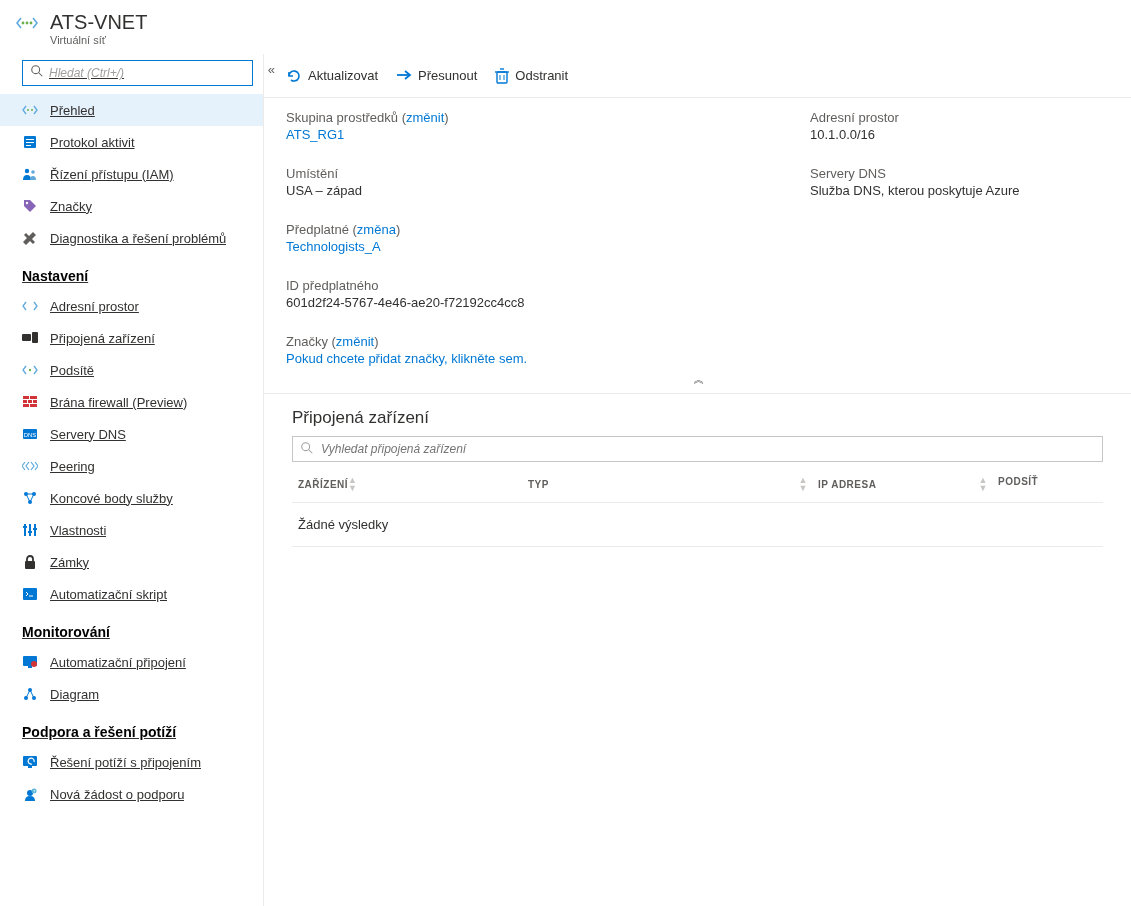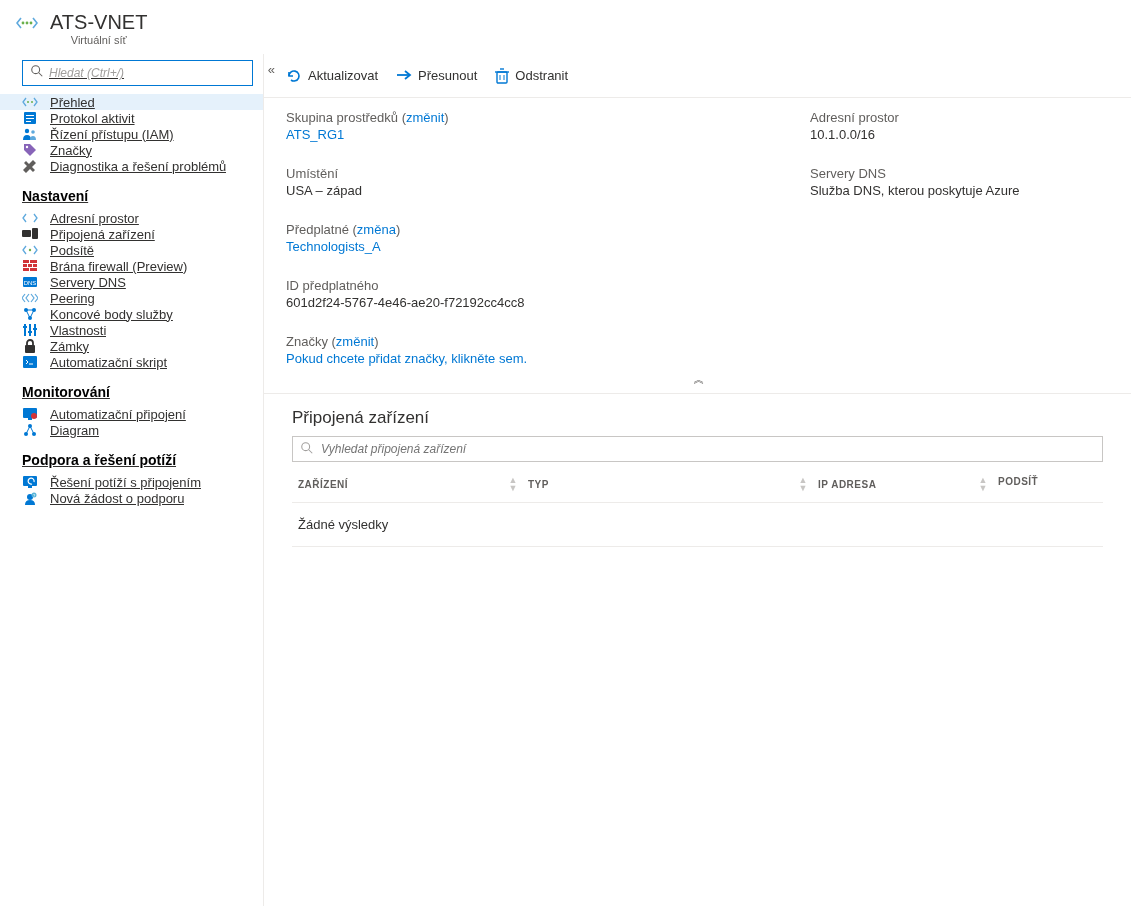--- a/index.html
+++ b/index.html
@@ -17,21 +17,21 @@
   
   .header {
     display: flex; align-items: flex-start; padding: 10px 16px 8px 16px;
     border-bottom: 0px solid transparent;
   }
   .header-icon {
     width: 22px; height: 22px; display: flex; align-items: center; justify-content: center;
     margin-right: 12px; margin-top: 2px;
   }
   .header-title { font-size: 20px; font-weight: 400; color: #323130; line-height: 24px; }
-  .header-subtitle { font-size: 11px; color: #605e5c; margin-top: 0px; text-align: center; }
+  .header-subtitle { font-size: 11px; color: #605e5c; margin-top: 0px; }
 
   
   .body { display: flex; flex: 1; min-height: 0; }
 
   
   .sidebar {
     width: 264px; border-right: 1px solid #edebe9; display: flex; flex-direction: column;
     padding-top: 6px;
     text-decoration: underline;
   }
@@ -46,21 +46,21 @@
   }
   .collapse-chevrons {
     position: absolute; right: -2px; top: 2px; color: #605e5c; font-size: 13px; letter-spacing: -6px;
     transform: translateX(4px);
   }
   .nav-group-label {
     font-size: 14px; font-weight: 600; color: #000000;
     padding: 14px 22px 6px 22px;
   }
   .nav-item {
-    display: flex; align-items: center; height: 16px; padding: 0 10px 0 22px;
+    display: flex; align-items: center; height: 32px; padding: 0 10px 0 22px;
     cursor: pointer; gap: 12px;
   }
   .nav-item.active { background: #e5f1fb; }
   .nav-item .icon { width: 16px; height: 16px; display:flex; align-items:center; justify-content:center; flex-shrink:0; }
   .nav-item .label { font-size: 13px; color: #323130; white-space: nowrap; overflow: hidden; text-overflow: ellipsis; }
 
   
   .main { flex: 1; display: flex; flex-direction: column; min-width: 0; }
 
   .toolbar {
@@ -92,21 +92,21 @@
   .devices-search {
     width: 100%; border: 1px solid #c8c6c4; height: 26px; padding: 0 6px 0 28px;
     font-size: 12px; font-style: italic; color: #605e5c;
   }
   .devices-search-wrap { position: relative; margin-bottom: 0px; }
   .devices-search-wrap .s-icon { position: absolute; left: 8px; top: 5px; color: #a19f9d; }
   .devices-table-head {
     display: flex; padding: 14px 6px 10px 6px; border-bottom: 1px solid #edebe9;
     font-size: 10px; letter-spacing: 0.5px; color: #605e5c; font-weight: 600;
   }
-  .col-dev { width: 230px; display:flex; align-items:center; justify-content:space-between; padding-right:10px;}
+  .col-dev { width: 230px; display:flex; align-items:center; padding-right:10px;}
   .col-type { width: 290px; display:flex; align-items:center; justify-content:space-between; padding-right:10px;}
   .col-ip { width: 180px; display:flex; align-items:center; justify-content:space-between; padding-right:10px;}
   .col-subnet { flex: 1; }
   .sort-arrows { font-size: 9px; color: #c8c6c4; line-height: 8px; display:flex; flex-direction:column; }
   .devices-empty {
     padding: 14px 6px; font-size: 13px; color: #323130; border-bottom: 1px solid #edebe9;
   }
 
   svg { display: block; }
 </style>

